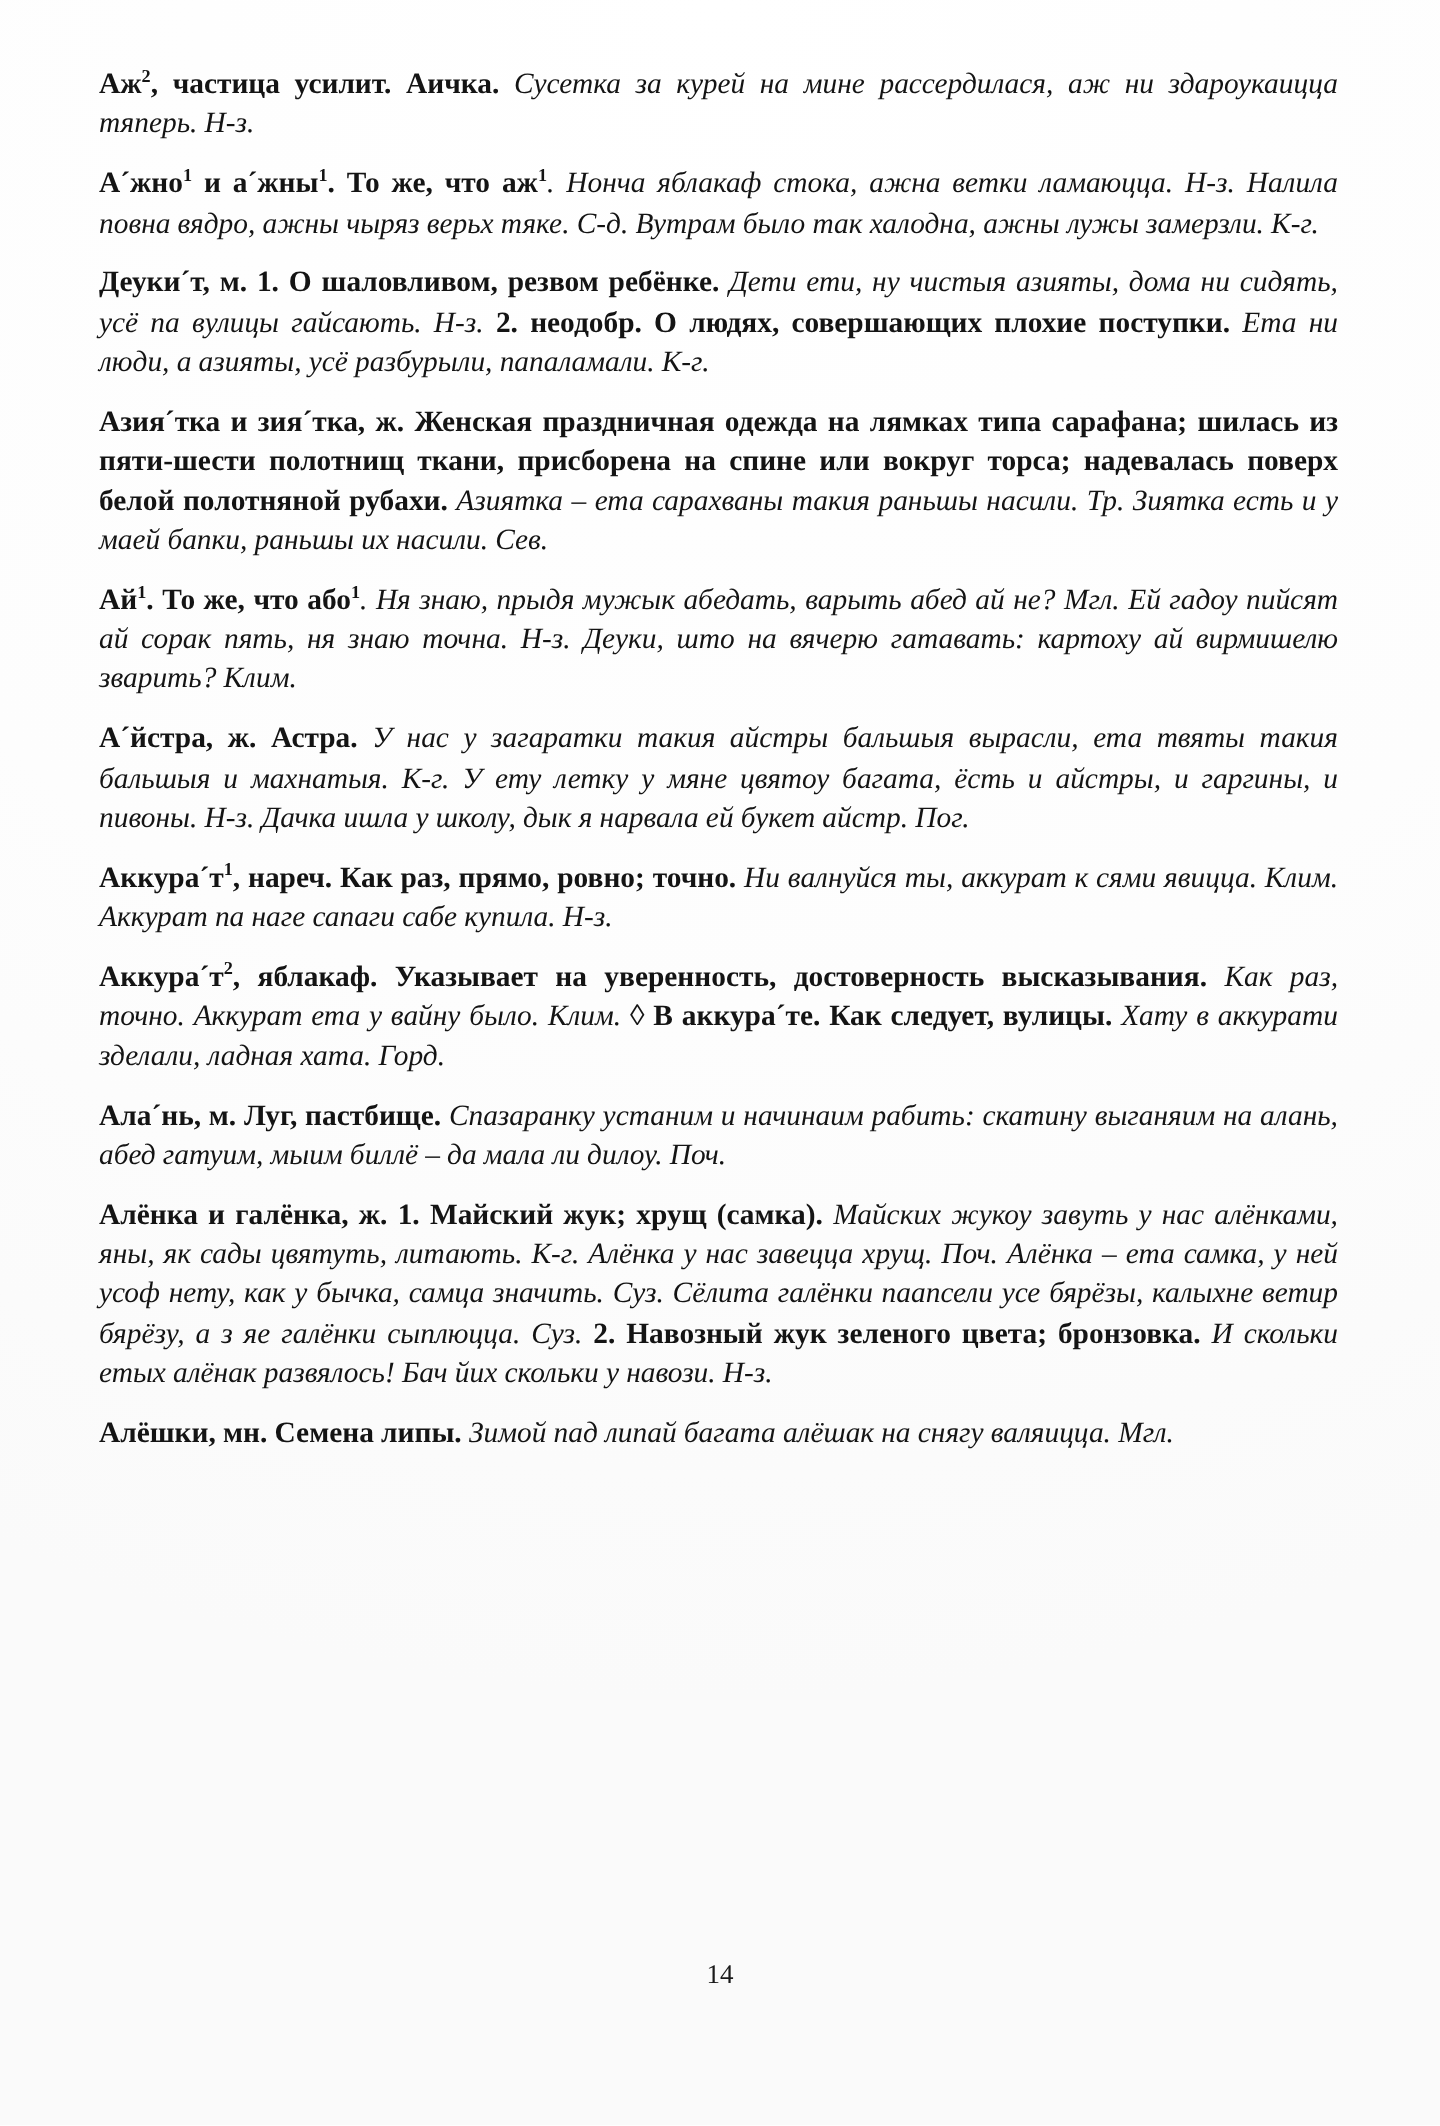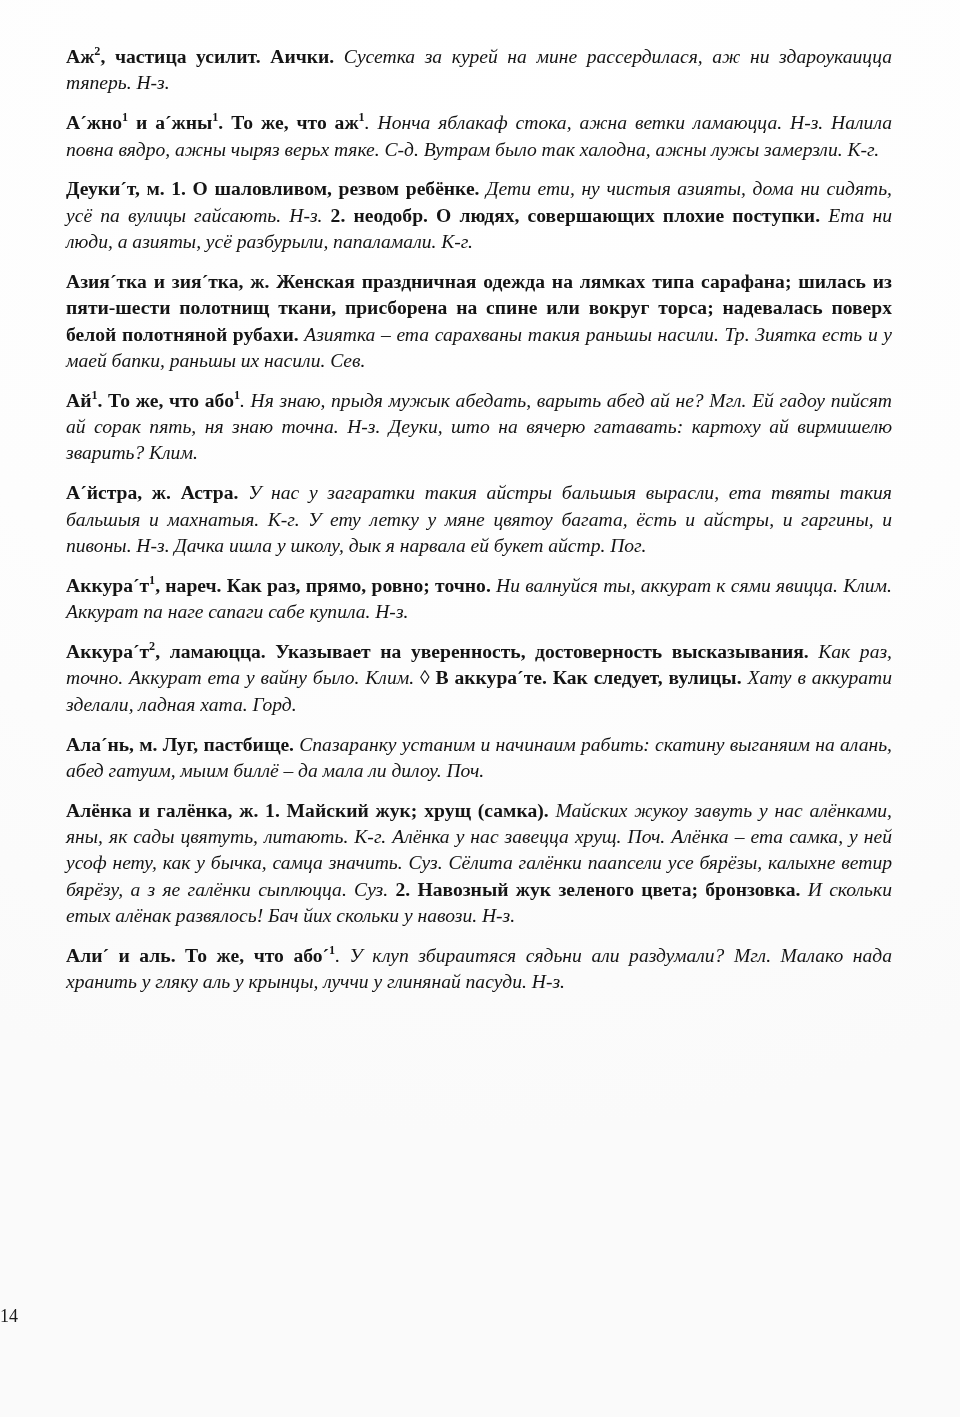--- a/index.html
+++ b/index.html
@@ -66,34 +66,35 @@
     vertical-align: super;
     font-weight: inherit;
     font-style: inherit;
   }
 
   .page-number {
     position: absolute;
     left: 0;
     top: 1306px;
     width: 960px;
+    text-align: center;
     font-size: 18px;
     font-family: "Liberation Serif", "DejaVu Serif", serif;
     color: #1a1a1a;
   }
 </style>
 </head>
 <body>
 
 <div class="page-sheet"></div>
 
 <div class="page-body">
 
   <p class="entry">
-    <span class="hw"><span>Аж</span><sup>2</sup><span>, частица усилит.</span> <span>Аички.</span></span>
+    <span class="hw"><span>Аж</span><sup>2</sup><span>, частица усилит.</span> <span>Аичка.</span></span>
     <span class="cit">Сусетка за курей на мине рассердилася, аж ни здароукаицца тяперь. Н-з.</span>
   </p>
 
   <p class="entry">
     <span class="hw"><span>А´жно</span><sup>1</sup><span> и а´жны</span><sup>1</sup><span>. То же, что аж</span><sup>1</sup></span><span class="cit">. Нонча яблакаф стока, ажна ветки ламаюцца. Н-з. Налила повна вядро, ажны чыряз верьх тяке. С-д. Вутрам было так халодна, ажны лужы замерзли. К-г.</span>
   </p>
 
 
   <p class="entry">
     <span class="hw">Деуки´т, м.</span>
@@ -123,21 +124,21 @@
     <span class="def">Астра.</span>
     <span class="cit">У нас у загаратки такия айстры бальшыя вырасли, ета твяты такия бальшыя и махнатыя. К-г. У ету летку у мяне цвятоу багата, ёсть и айстры, и гаргины, и пивоны. Н-з. Дачка ишла у школу, дык я нарвала ей букет айстр. Пог.</span>
   </p>
 
   <p class="entry">
     <span class="hw"><span>Аккура´т</span><sup>1</sup><span>, нареч.</span> <span>Как раз, прямо, ровно; точно.</span></span>
     <span class="cit">Ни валнуйся ты, аккурат к сями явицца. Клим. Аккурат па наге сапаги сабе купила. Н-з.</span>
   </p>
 
   <p class="entry">
-    <span class="hw"><span>Аккура´т</span><sup>2</sup><span>, ламаюцца.</span> <span>Указывает на уверенность, достоверность высказывания.</span></span>
+    <span class="hw"><span>Аккура´т</span><sup>2</sup><span>, яблакаф.</span> <span>Указывает на уверенность, достоверность высказывания.</span></span>
     <span class="cit">Как раз, точно. Аккурат ета у вайну было. Клим.</span>
     <span class="lozenge">◊</span>
     <span class="def">В аккура´те.</span>
     <span class="def">Как следует, вулицы.</span>
     <span class="cit">Хату в аккурати зделали, ладная хата. Горд.</span>
   </p>
 
   <p class="entry">
     <span class="hw">Ала´нь, м.</span>
     <span class="def">Луг, пастбище.</span>
@@ -148,20 +149,22 @@
   <p class="entry">
     <span class="hw">Алёнка и галёнка, ж.</span>
     <span class="sense-num">1.</span>
     <span class="def">Майский жук; хрущ (самка).</span>
     <span class="cit">Майских жукоу завуть у нас алёнками, яны, як сады цвятуть, литають. К-г. Алёнка у нас завецца хрущ. Поч. Алёнка – ета самка, у ней усоф нету, как у бычка, самца значить. Суз. Сёлита галёнки паапсели усе бярёзы, калыхне ветир бярёзу, а з яе галёнки сыплюцца. Суз.</span>
     <span class="sense-num">2.</span>
     <span class="def">Навозный жук зеленого цвета; бронзовка.</span>
     <span class="cit">И скольки етых алёнак развялось! Бач йих скольки у навози. Н-з.</span>
   </p>
 
+  <p class="entry">
+    <span class="hw">Алёшки, мн.</span>
+    <span class="def">Семена липы.</span>
+    <span class="cit">Зимой пад липай багата алёшак на снягу валяицца. Мгл.</span>
+  </p>
 
-  <p class="entry">
-    <span class="hw"><span>Али´ и аль.</span> <span>То же, что або´</span><sup>1</sup></span><span class="cit">. У клуп збираитяся сядьни али раздумали? Мгл. Малако нада хранить у гляку аль у крынцы, луччи у глинянай пасуди. Н-з.</span>
-  </p>
 
 </div>
 
 <div class="page-number">14</div>
 
 </body></html>

